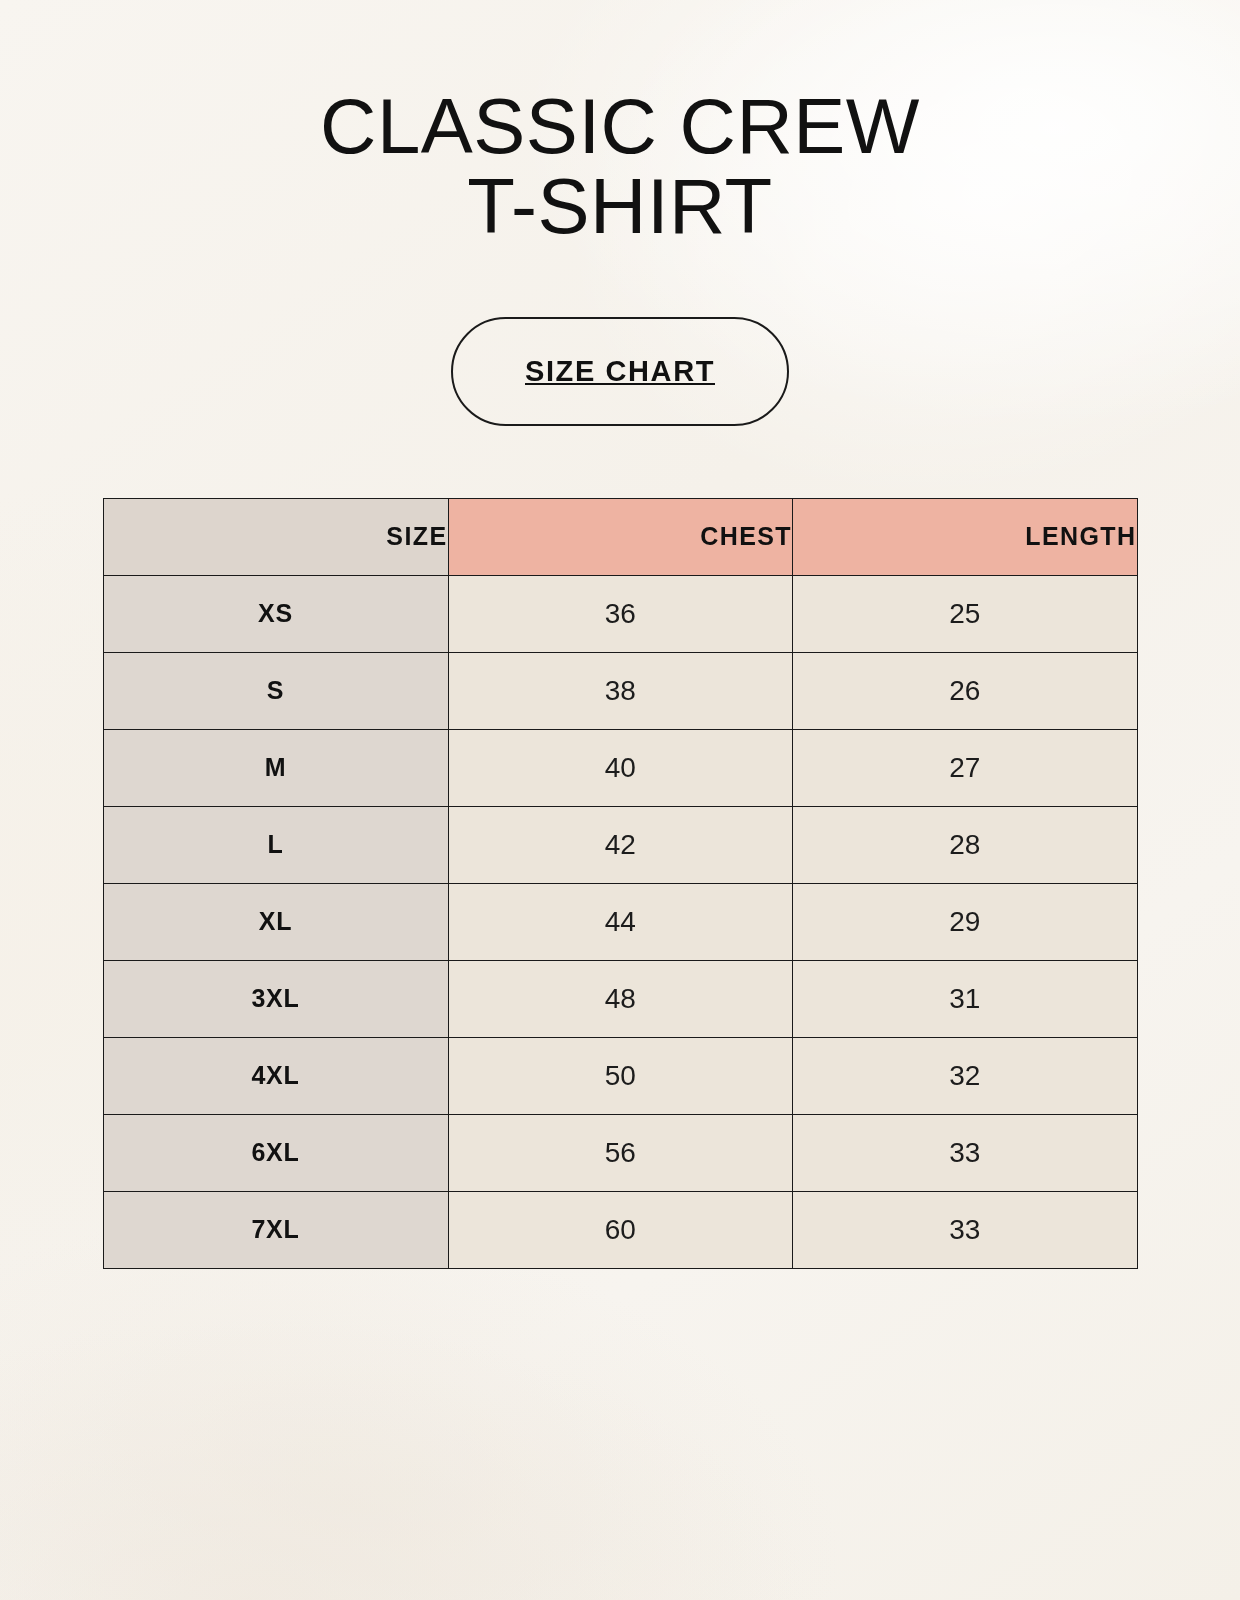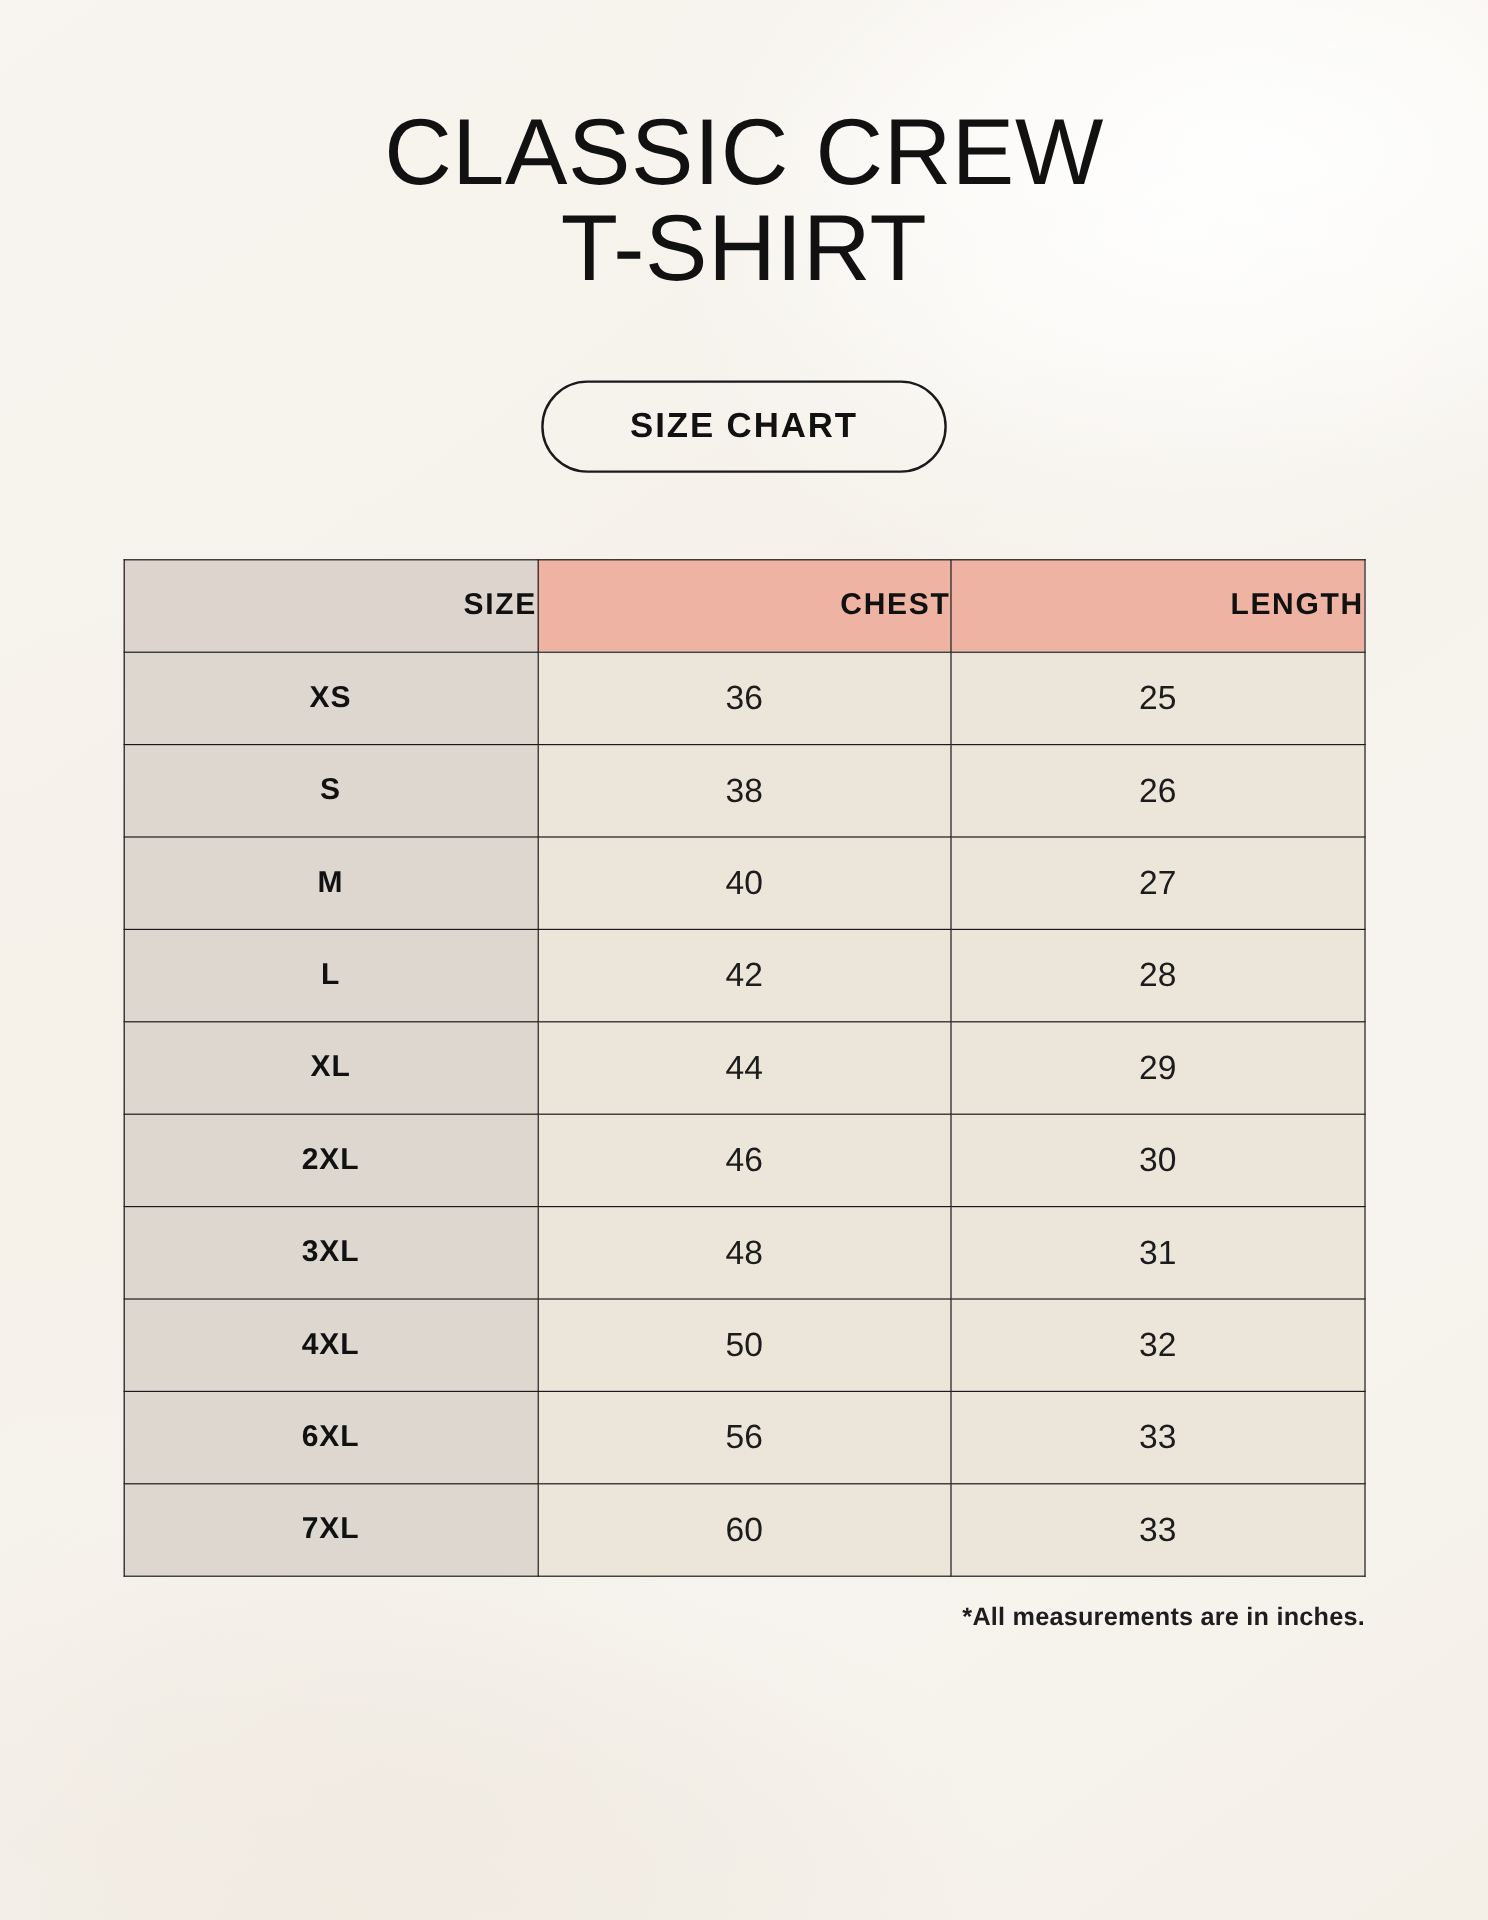--- a/index.html
+++ b/index.html
@@ -55,26 +55,27 @@
   .badge-wrap {
     position: relative;
     z-index: 2;
     display: flex;
     justify-content: center;
     margin-top: 70px;
   }
   .badge {
     border: 2px solid #1a1a1a;
     border-radius: 60px;
-    padding: 20px 72px;
+    padding: 36px 72px;
     font-size: 29px;
     font-weight: 700;
     letter-spacing: 1.6px;
     color: #111111;
     background: transparent;
+    text-decoration: underline;
   }
 
   .table-wrap {
     position: relative;
     z-index: 2;
     margin: 72px auto 0 auto;
     width: 1035px;
   }
   table {
     width: 100%;
@@ -164,25 +165,20 @@
           <td class="size-cell">L</td>
           <td class="val-cell">42</td>
           <td class="val-cell">28</td>
         </tr>
         <tr>
           <td class="size-cell">XL</td>
           <td class="val-cell">44</td>
           <td class="val-cell">29</td>
         </tr>
         <tr>
-          <td class="size-cell">2XL</td>
-          <td class="val-cell">46</td>
-          <td class="val-cell">30</td>
-        </tr>
-        <tr>
           <td class="size-cell">3XL</td>
           <td class="val-cell">48</td>
           <td class="val-cell">31</td>
         </tr>
         <tr>
           <td class="size-cell">4XL</td>
           <td class="val-cell">50</td>
           <td class="val-cell">32</td>
         </tr>
         <tr>
@@ -192,15 +188,14 @@
         </tr>
         <tr>
           <td class="size-cell">7XL</td>
           <td class="val-cell">60</td>
           <td class="val-cell">33</td>
         </tr>
       </tbody>
     </table>
   </div>
 
-  <div class="footnote">*All measurements are in inches.</div>
 
 </div>
 
 </body></html>

